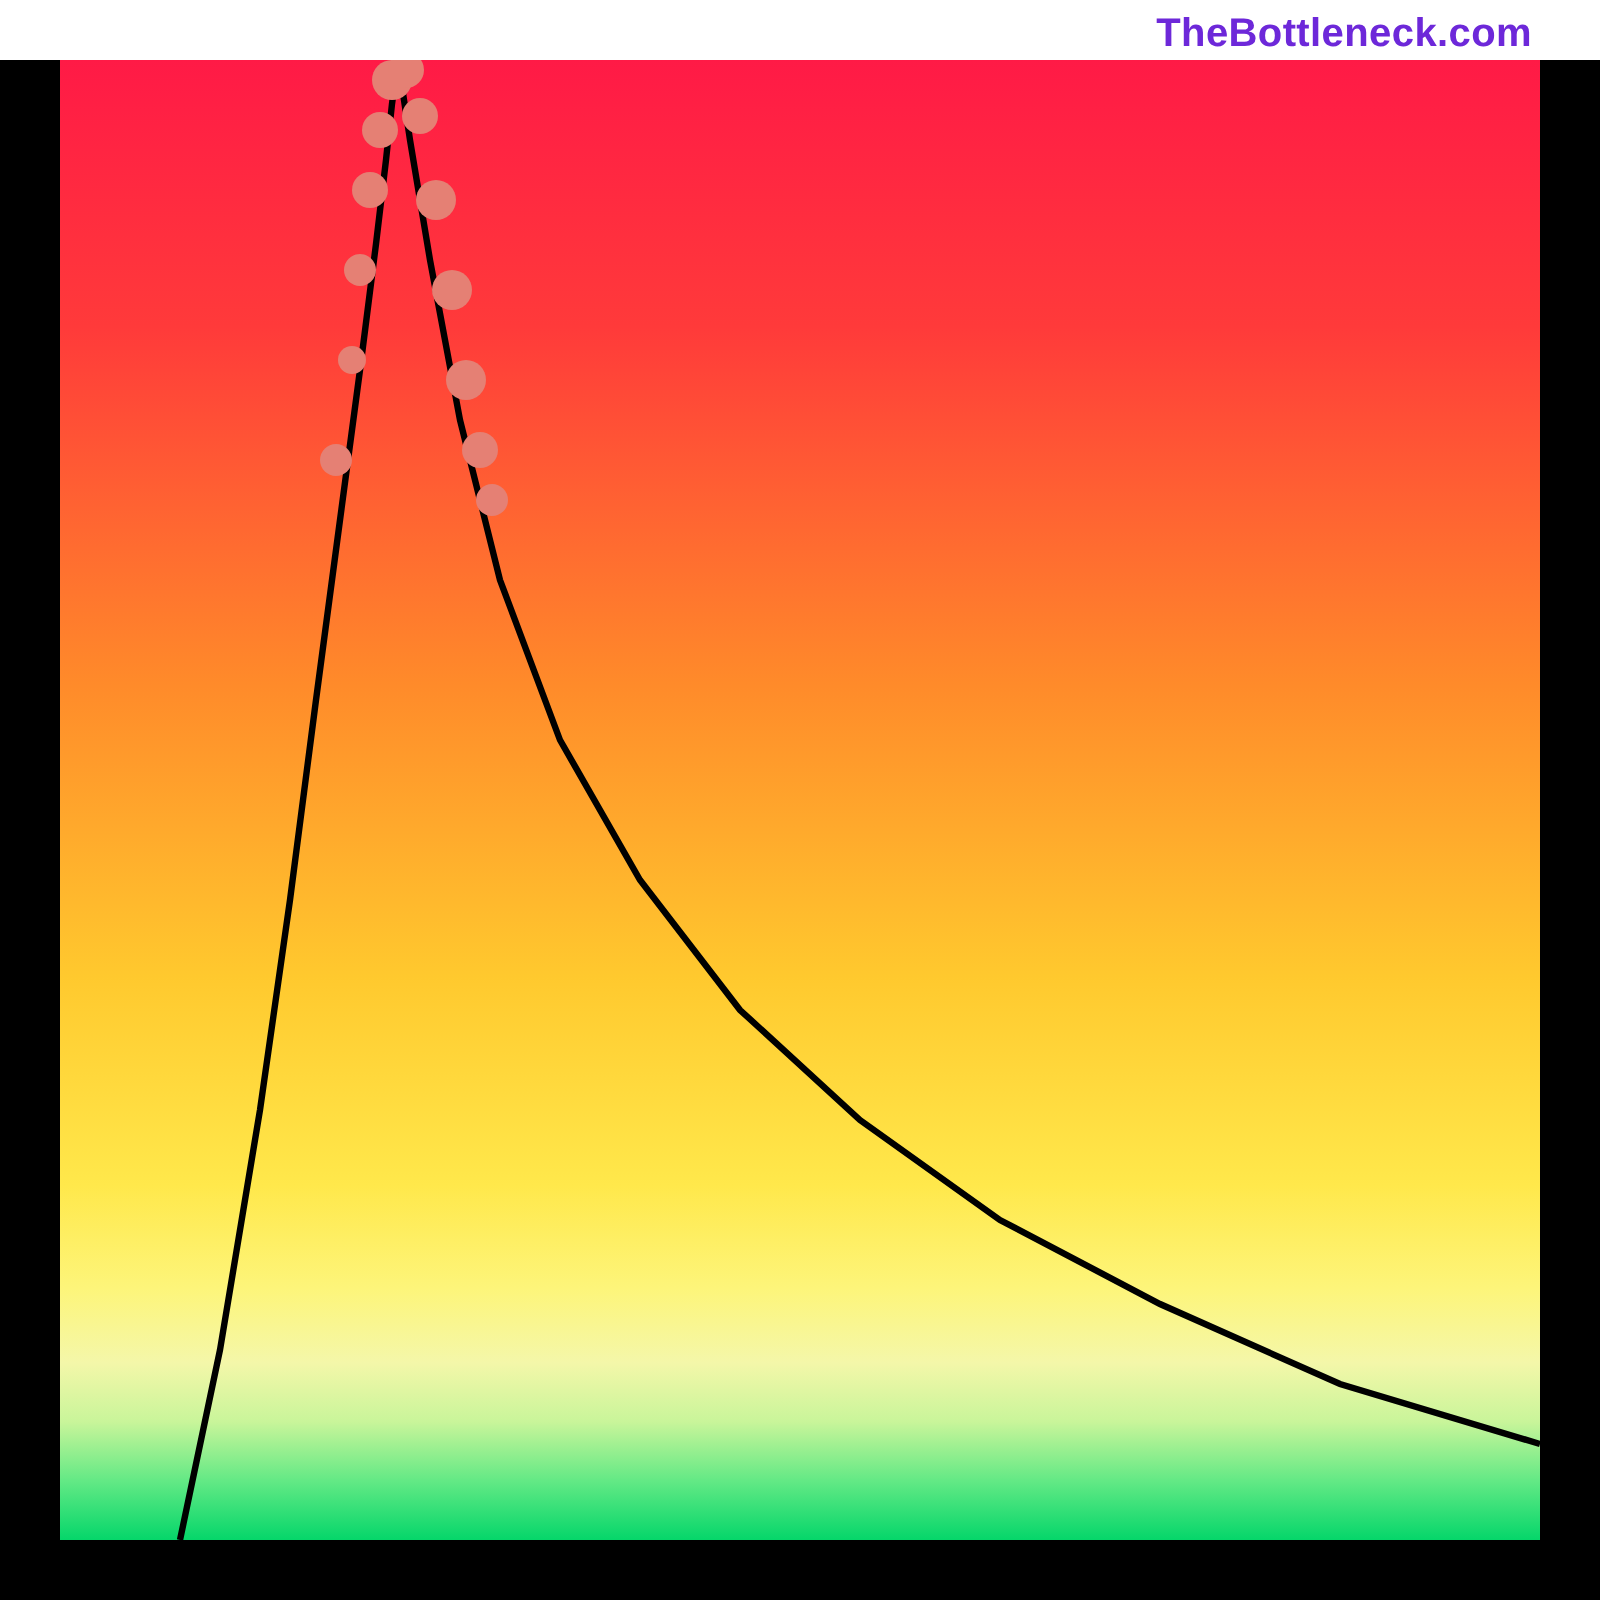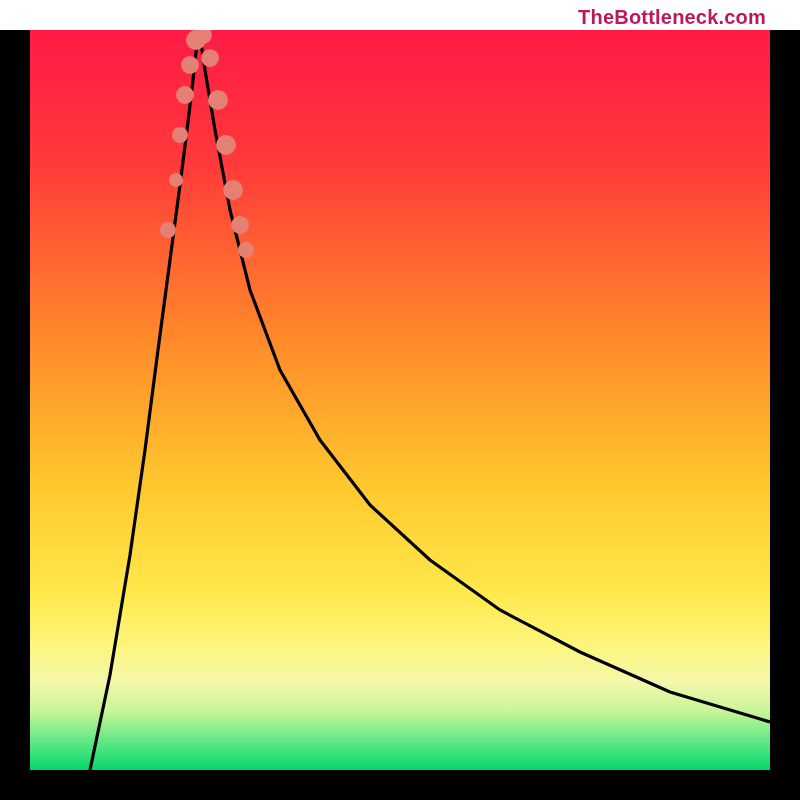--- a/index.html
+++ b/index.html
@@ -2,21 +2,21 @@
 <html><head>
 <meta charset="utf-8">
 <style>
   html,body{margin:0;padding:0;width:800px;height:800px;overflow:hidden;background:#fff}
   .stage{position:relative;width:800px;height:800px}
   .border-left,.border-right,.border-bottom{position:absolute;background:#000}
   .border-left{left:0;top:30px;width:30px;height:740px}
   .border-right{right:0;top:30px;width:30px;height:740px}
   .border-bottom{left:0;bottom:0;width:800px;height:30px}
   .gradient{position:absolute;left:30px;right:30px;top:30px;bottom:30px}
-  .attr{position:absolute;top:6px;right:34px;font:bold 20px Arial,Helvetica,sans-serif;color:#be185d;letter-spacing:.2px}
+  .attr{position:absolute;top:6px;right:34px;font:bold 20px Arial,Helvetica,sans-serif;color:#6d28d9;letter-spacing:.2px}
   svg{position:absolute;left:30px;top:30px}
 </style>
 </head>
 <body>
 
 <div class="stage">
   <div class="gradient" id="grad" style="background: linear-gradient(rgb(255, 26, 70) 0%, rgb(255, 58, 58) 18%, rgb(255, 138, 42) 42%, rgb(255, 201, 46) 62%, rgb(255, 232, 75) 76%, rgb(253, 245, 122) 83%, rgb(244, 247, 169) 88%, rgb(201, 245, 154) 92%, rgb(99, 233, 133) 96%, rgb(5, 214, 106) 100%);"></div>
   <div class="border-left"></div>
   <div class="border-right"></div>
   <div class="border-bottom"></div>

